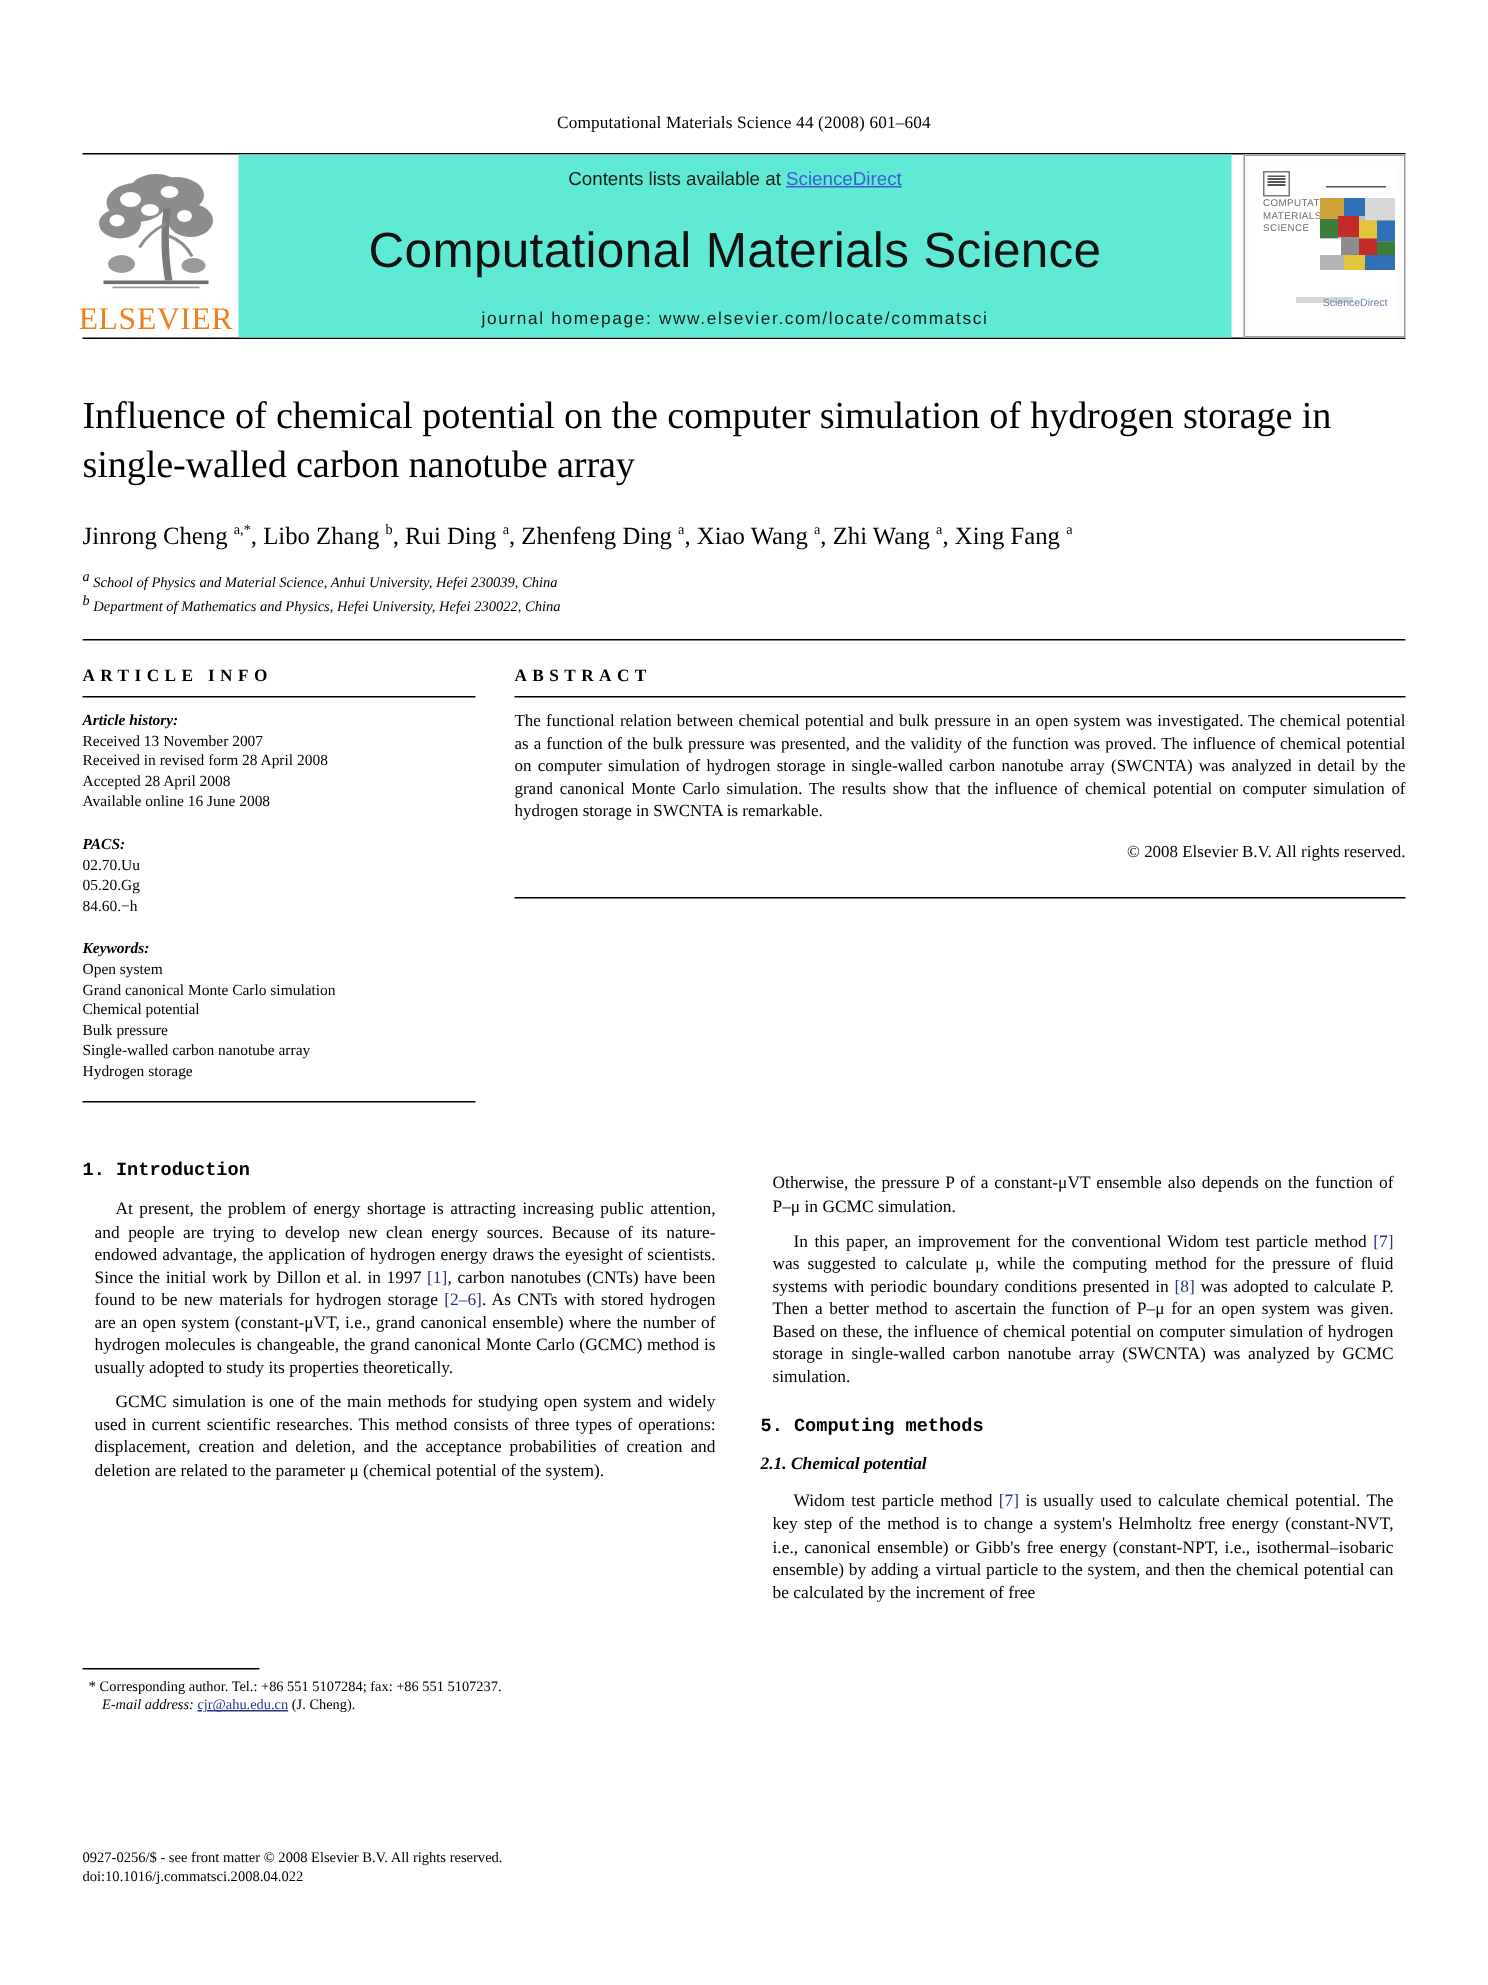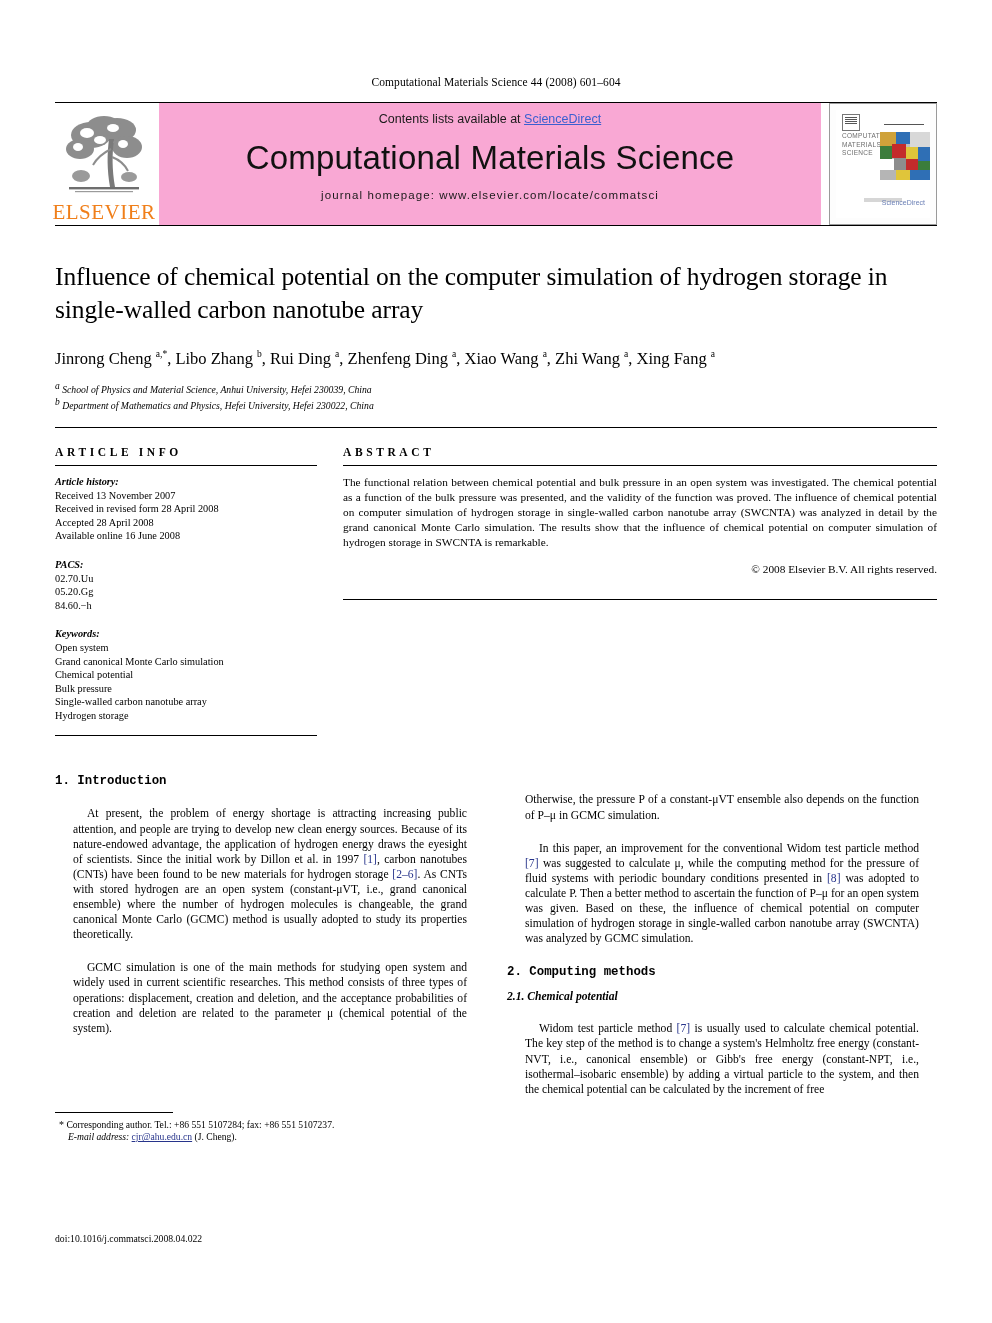--- a/index.html
+++ b/index.html
@@ -56,26 +56,26 @@
   .elsevier-word {
     font-family: "Liberation Serif", serif;
     color: #F07F1A;
     font-size: 21px;
     letter-spacing: 0.5px;
     line-height: 1;
     margin-top: 1px;
   }
   .banner-center {
     flex: 1 1 auto;
-    background: #f9a8d4;
+    background: #5eead4;
     display: flex;
     flex-direction: column;
     align-items: center;
     justify-content: space-between;
-    padding: 9px 0 24px 0;
+    padding: 9px 0 6px 0;
     margin-left: 6px;
     margin-right: 8px;
   }
   .contents-line {
     font-family: "Liberation Sans", sans-serif;
     font-size: 12.5px;
     color: #1a1a1a;
   }
   .sd-link { color: #3a5fd0; }
   .journal-title {
@@ -232,21 +232,21 @@
   .h3 {
     font-size: 11.6px;
     font-style: italic;
     font-weight: bold;
     margin: 0 0 11px 0;
   }
   p.para {
     font-size: 11.6px;
     line-height: 15.1px;
     text-align: justify;
-    margin: 18px;
+    margin: 8px;
     text-indent: 14px;
   }
   p.para + p.para { margin-top: 0; }
   .ref { color: #27348b; }
   .mail { color: #27348b; }
 
   
   .footnote-wrap {
     position: absolute;
     left: 55px;
@@ -421,34 +421,35 @@
       <div class="h2">1. Introduction</div>
       <p class="para"><span>At present, the problem of energy shortage is attracting increasing public attention, and people are trying to develop new clean energy sources. Because of its nature-endowed advantage, the application of hydrogen energy draws the eyesight of scientists. Since the initial work by Dillon et al. in 1997 </span><span class="ref">[1]</span><span>, carbon nanotubes (CNTs) have been found to be new materials for hydrogen storage </span><span class="ref">[2–6]</span><span>. As CNTs with stored hydrogen are an open system (constant-μVT, i.e., grand canonical ensemble) where the number of hydrogen molecules is changeable, the grand canonical Monte Carlo (GCMC) method is usually adopted to study its properties theoretically.</span></p>
       <p class="para">GCMC simulation is one of the main methods for studying open system and widely used in current scientific researches. This method consists of three types of operations: displacement, creation and deletion, and the acceptance probabilities of creation and deletion are related to the parameter μ (chemical potential of the system).</p>
     </div>
 
     <div class="bgap"></div>
 
     <div class="bcol">
       <p class="para" style="text-indent:0;">Otherwise, the pressure P of a constant-μVT ensemble also depends on the function of P–μ in GCMC simulation.</p>
       <p class="para"><span>In this paper, an improvement for the conventional Widom test particle method </span><span class="ref">[7]</span><span> was suggested to calculate μ, while the computing method for the pressure of fluid systems with periodic boundary conditions presented in </span><span class="ref">[8]</span><span> was adopted to calculate P. Then a better method to ascertain the function of P–μ for an open system was given. Based on these, the influence of chemical potential on computer simulation of hydrogen storage in single-walled carbon nanotube array (SWCNTA) was analyzed by GCMC simulation.</span></p>
-      <div class="h2 spaced">2. Computing methods</div>
+      <div class="h2 spaced">5. Computing methods</div>
       <div class="h3">2.1. Chemical potential</div>
       <p class="para"><span>Widom test particle method </span><span class="ref">[7]</span><span> is usually used to calculate chemical potential. The key step of the method is to change a system's Helmholtz free energy (constant-NVT, i.e., canonical ensemble) or Gibb's free energy (constant-NPT, i.e., isothermal–isobaric ensemble) by adding a virtual particle to the system, and then the chemical potential can be calculated by the increment of free</span></p>
     </div>
   </div>
 
   <div class="footnote-wrap">
     <div class="footnote-rule"></div>
     <div class="footnote">
       <span class="star">*</span>
       <span>Corresponding author. Tel.: +86 551 5107284; fax: +86 551 5107237.</span><br>
       <span class="em">E-mail address:</span>
       <a class="mail" href="#">cjr@ahu.edu.cn</a>
       <span>(J. Cheng).</span>
     </div>
   </div>
 
   <div class="page-footer">
+    <div>0927-0256/$ - see front matter © 2008 Elsevier B.V. All rights reserved.</div>
     <div>doi:10.1016/j.commatsci.2008.04.022</div>
   </div>
 
 </div>
 
 </body></html>

